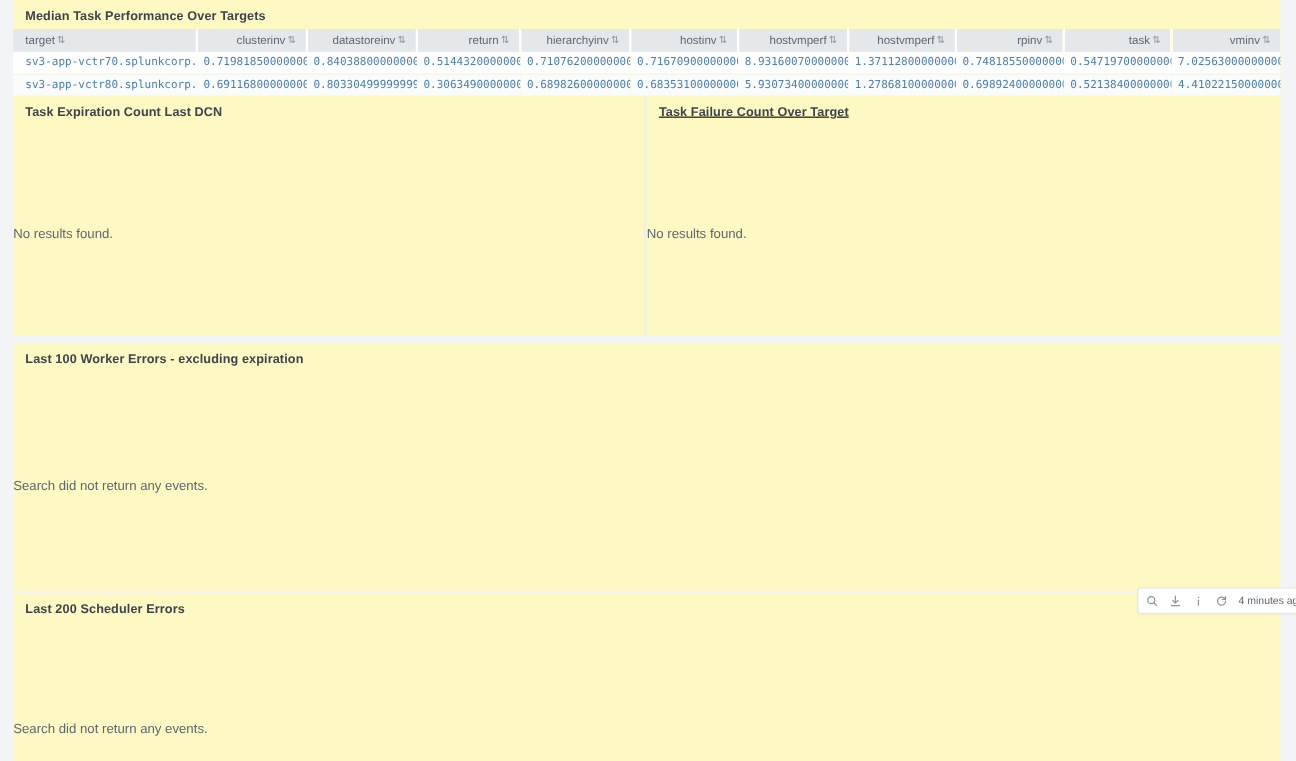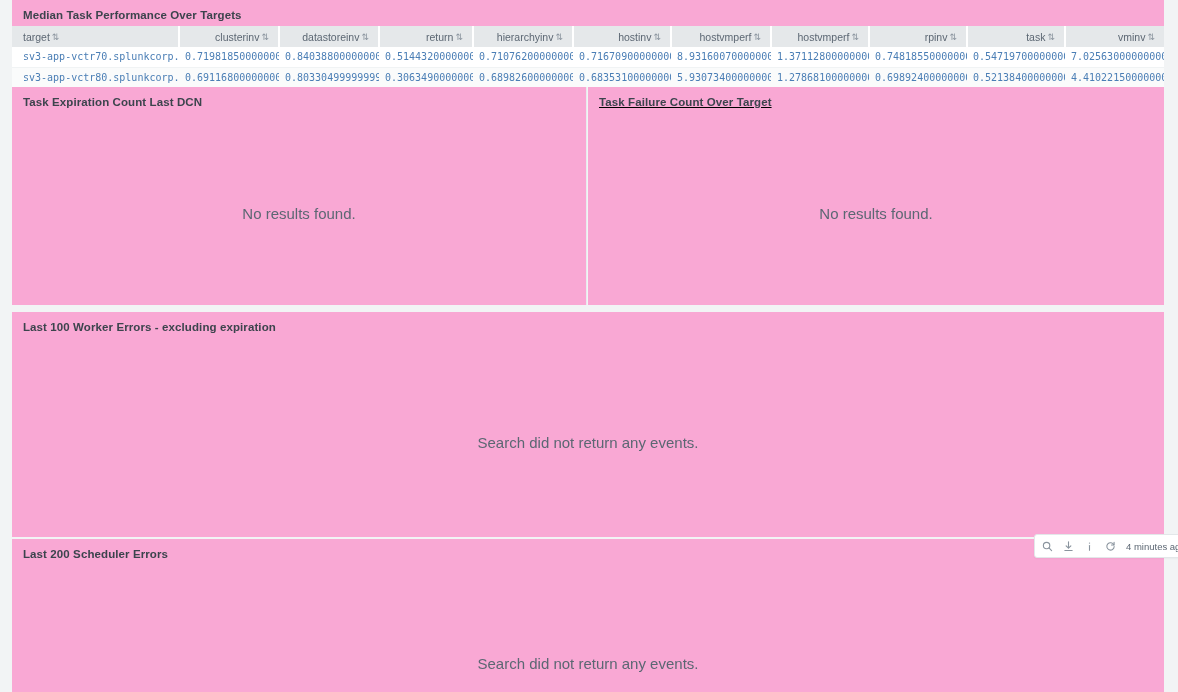--- a/index.html
+++ b/index.html
@@ -12,21 +12,21 @@
   body {
     width: 1178px;
     height: 692px;
     overflow: hidden;
     position: relative;
   }
 
   
   .panel {
     position: absolute;
-    background: #f9a8d4;
+    background: #fef9c3;
     box-sizing: border-box;
   }
   .panel-title {
     font-size: 11.5px;
     font-weight: bold;
     color: #3c444d;
     letter-spacing: 0.1px;
     padding: 8px 0 0 11px;
     line-height: 14px;
   }
@@ -100,22 +100,21 @@
   #panel-failure {
     left: 588px;
     top: 87px;
     width: 576px;
     height: 218px;
     text-decoration: underline;
   }
   .empty-msg {
     position: absolute;
     width: 100%;
-    text-align: center;
-    font-size: 15px;
+    font-size: 12px;
     color: #5c6773;
   }
 
   
   #panel-worker {
     left: 12px;
     top: 312px;
     width: 1152px;
     height: 225px;
   }

